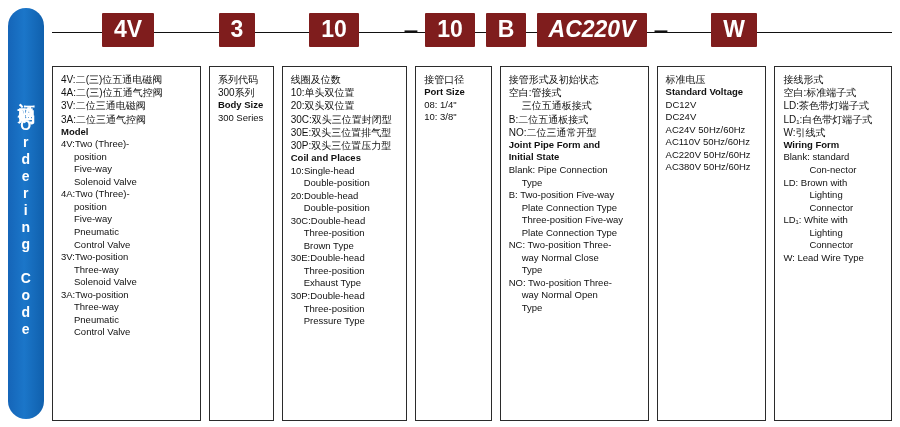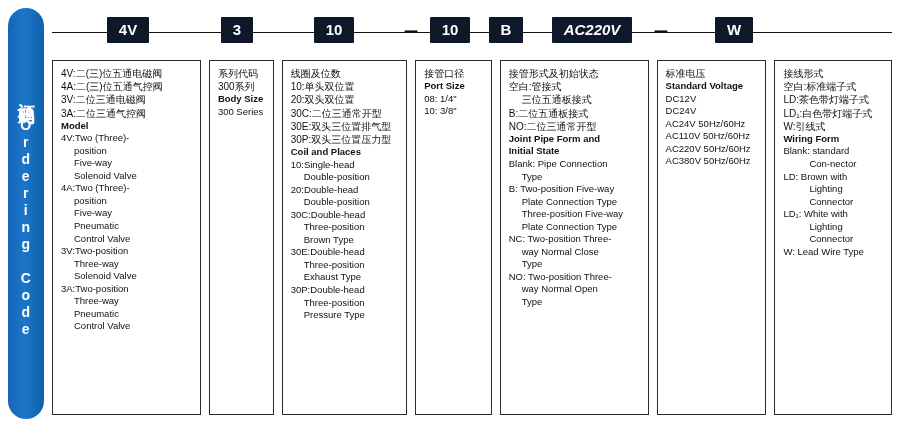--- a/index.html
+++ b/index.html
@@ -64,41 +64,41 @@
     align-items:flex-start;
   }
   .code-cell{
     position:relative;
     display:flex;
     align-items:center;
     justify-content:center;
     height:40px;
   }
   .code-chip{
-    background:#0f172a;
+    background:#7f1d1d;
     color:#fff;
     font-weight:bold;
-    font-size:15px;
+    font-size:23px;
     padding:5px 12px 6px 12px;
     line-height:1;
     border-radius:1px;
     white-space:nowrap;
   }
   .dash{
     font-size:26px;
     font-weight:bold;
     color:#111;
     line-height:1;
   }
 
   
   .boxes{
     display:flex;
     gap:8px;
-    margin-top:4px;
+    margin-top:10px;
     border-radius:31px;
   }
   .box{
     border:1px solid #2b2b2b;
     height:355px;
     padding:6px 6px 0 8px;
     box-sizing:border-box;
     background:#fff;
     overflow:hidden;
   }
@@ -187,21 +187,21 @@
         <div class="box" style="width: 66px;">
           <p class="cn">系列代码</p>
           <p class="cn">300系列</p>
           <p class="bold">Body Size</p>
           <p>300 Series</p>
         </div>
         <div class="box" style="width: 128px;">
           <p class="cn">线圈及位数</p>
           <p class="cn">10:单头双位置</p>
           <p class="cn">20:双头双位置</p>
-          <p class="cn">30C:二位三通常开型</p>
+          <p class="cn">30C:双头三位置封闭型</p>
           <p class="cn">30E:双头三位置排气型</p>
           <p class="cn">30P:双头三位置压力型</p>
           <p class="bold">Coil and Places</p>
           <p>10:Single-head</p>
           <p class="indent">Double-position</p>
           <p>20:Double-head</p>
           <p class="indent">Double-position</p>
           <p>30C:Double-head</p>
           <p class="indent">Three-position</p>
           <p class="indent">Brown Type</p>

